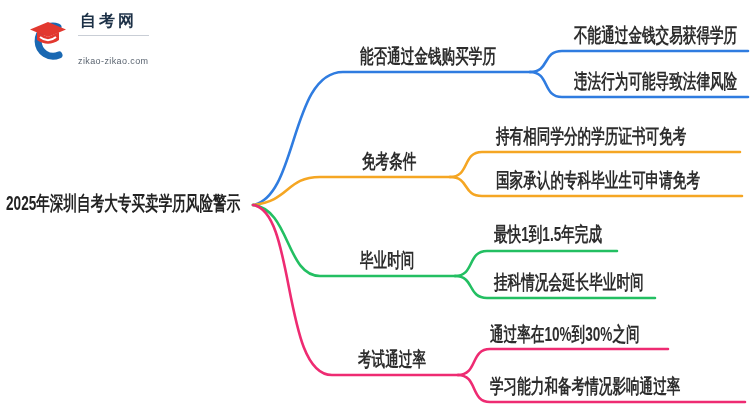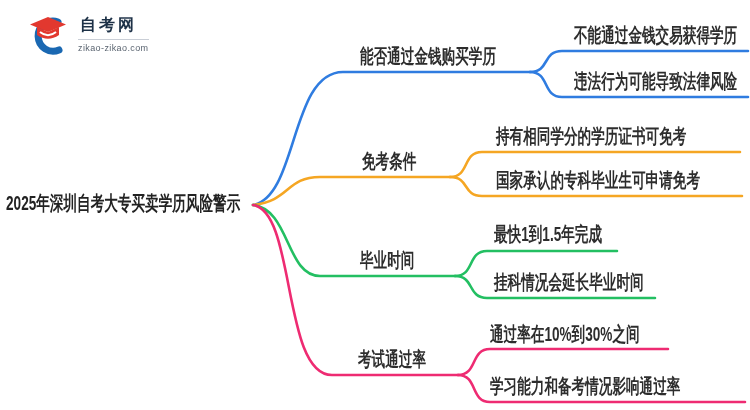--- a/index.html
+++ b/index.html
@@ -16,21 +16,21 @@
   }
   .root-topic{font-weight:700;color:#222;}
   .logo{position:absolute;left:26px;top:11px;display:flex;align-items:center;gap:8px;}
   .logo-text{display:flex;flex-direction:column;}
   .logo-title{
     font-size:16px;font-weight:700;color:#1d3147;letter-spacing:3px;
     padding:0 2px 3px 2px;
   }
   .logo-domain{
     font-size:9px;color:#5a6470;letter-spacing:0.4px;
-    border-top:1px solid #c9ced6;padding-top:3px;
+    border-top:1px solid #c9ced6;padding-top:20px;
   }
 </style>
 </head>
 <body>
 
 <div class="stage">
 
   <svg class="links" width="750" height="410" viewBox="0 0 750 410">
 
     <path d="M253,205 C298,197 290,72 343,72 L530,72" stroke="#2f7ce0"></path>

